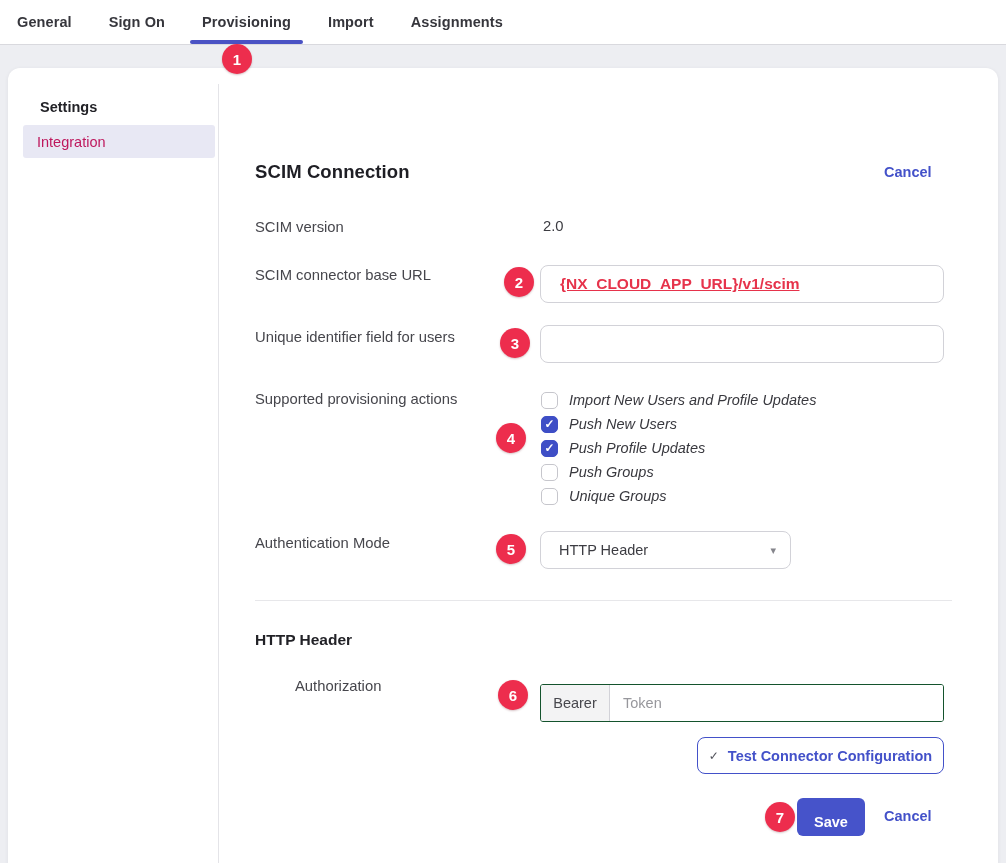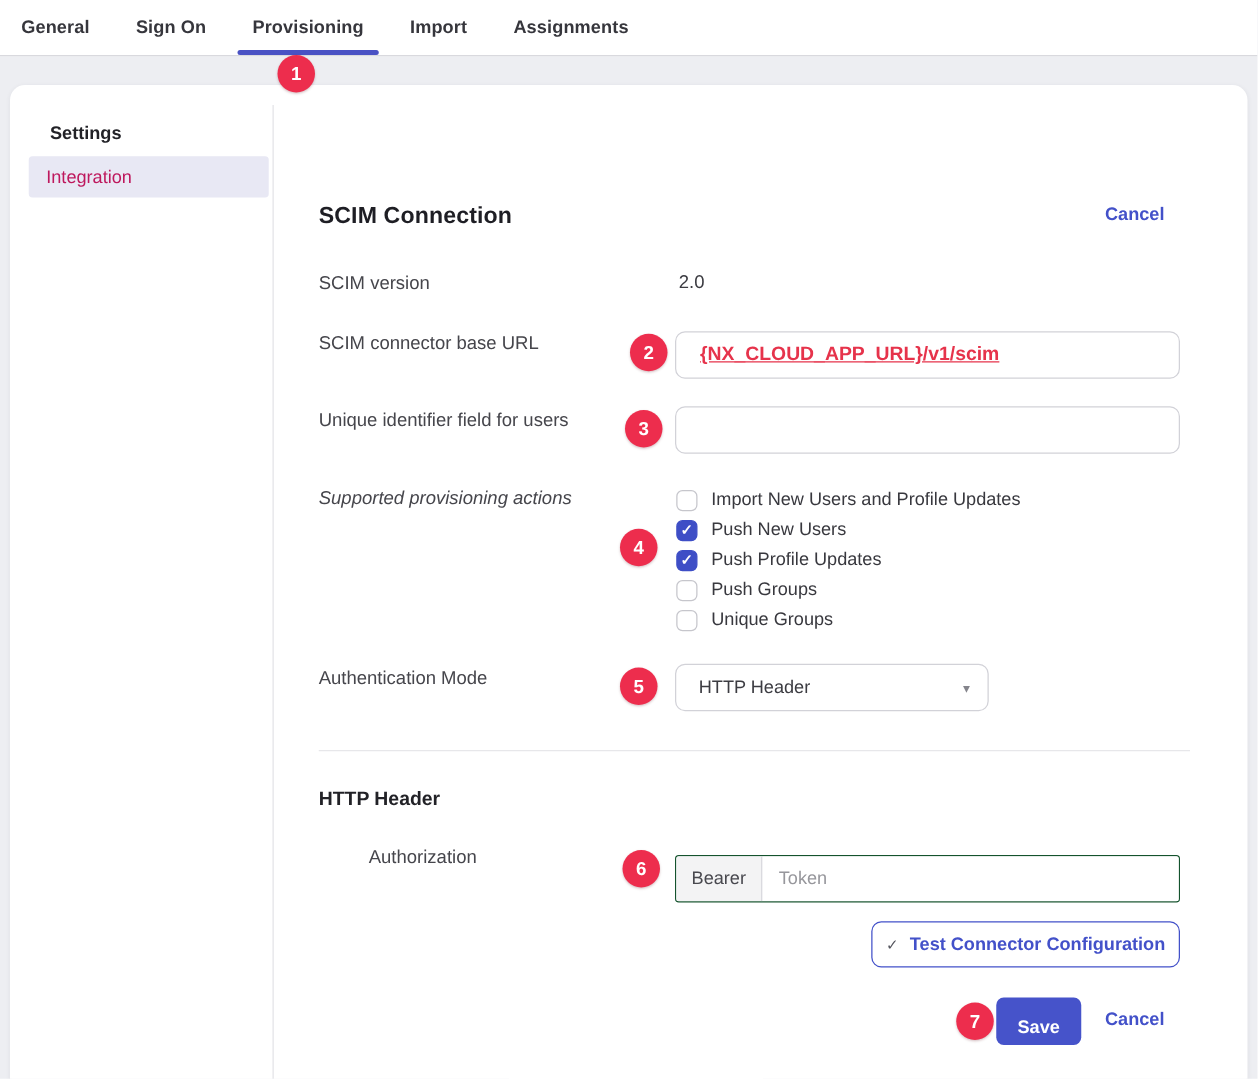--- a/index.html
+++ b/index.html
@@ -77,21 +77,21 @@
   .cb-row { height:24px; display:flex; align-items:center; }
   .cb {
     width:17px; height:17px; border:1.5px solid #c6c6cc; border-radius:5px;
     background:#fff; margin-left:1px; margin-right:11px; cursor:pointer;
     display:flex; align-items:center; justify-content:center; flex:0 0 auto;
   }
   .cb.checked { background:#3e4ec6; border-color:#3e4ec6; }
   .cb.checked::after {
     content:"\2713"; color:#fff; font-size:12px; font-weight:bold; line-height:1;
   }
-  .cb-label { font-size:14.5px; color:#38383e; }
+  .cb-label { font-size:14.5px; color:#38383e;font-style:italic; }
 
   
   .select {
     position:absolute; left:532px; top:463px; width:251px; height:38px;
     border:1px solid #d2d2d8; border-radius:8px; background:#fff; cursor:pointer;
     display:flex; align-items:center; padding:0 14px 0 18px; font-size:14.5px; color:#3c3c42;
   }
   .select .caret { margin-left:auto; color:#85858c; font-size:11px; }
 
   .h-divider {
@@ -169,21 +169,21 @@
 
     <div class="field-label" style="top:150px;">SCIM version</div>
     <div class="static-value" style="top:150px;">2.0</div>
 
     <div class="field-label" style="top:198px;">SCIM connector base URL</div>
     <input class="text-input url-red" style="top: 197px;" type="text" value="{NX_CLOUD_APP_URL}/v1/scim">
 
     <div class="field-label" style="top:260px;">Unique identifier field for users</div>
     <input class="text-input" style="top: 257px;" type="text" value="">
 
-    <div class="field-label" style="top:322px;font-style:italic;">Supported provisioning actions</div>
+    <div class="field-label" style="top:322px;">Supported provisioning actions</div>
     <div class="cb-list">
       <div class="cb-row">
         <span class="cb"></span>
         <span class="cb-label">Import New Users and Profile Updates</span>
       </div>
       <div class="cb-row">
         <span class="cb checked"></span>
         <span class="cb-label">Push New Users</span>
       </div>
       <div class="cb-row">

